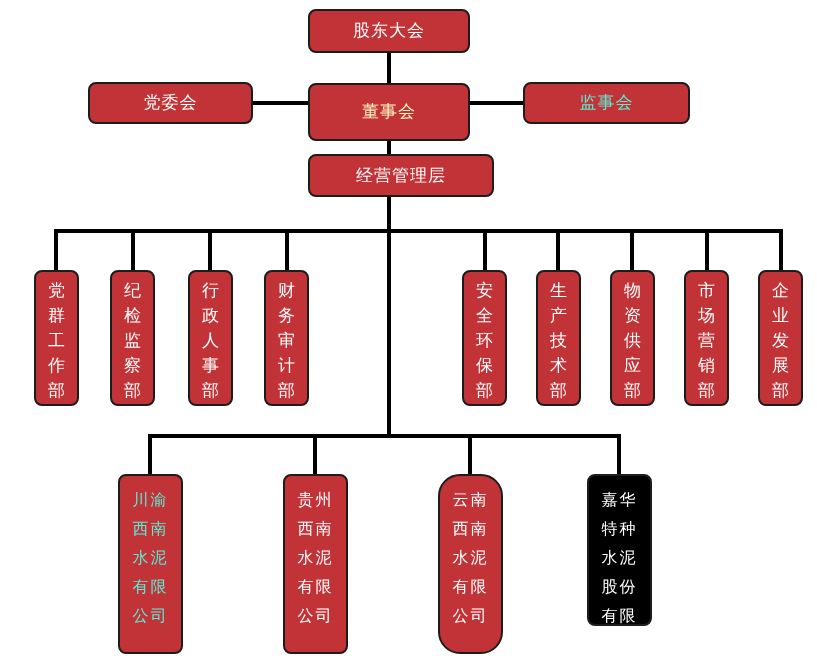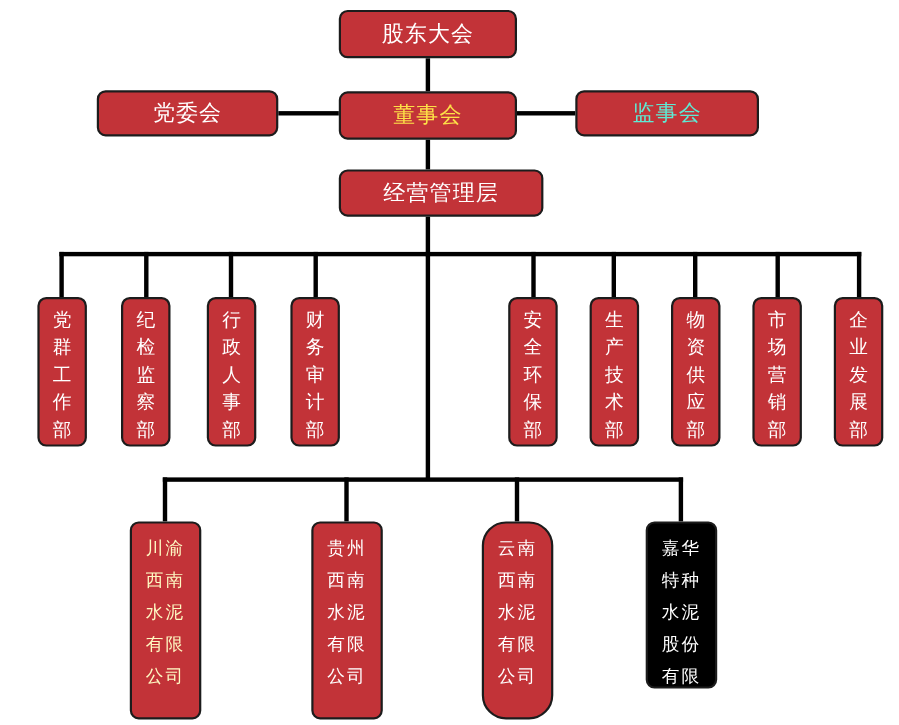--- a/index.html
+++ b/index.html
@@ -21,21 +21,21 @@
   .node {
     position: absolute;
     box-sizing: border-box;
     border-style: solid;
     border-width: 2px;
     border-radius: 8px;
     display: flex;
     justify-content: center;
     text-align: center;
     white-space: pre-line;
-    font-size: 20px;
+    font-size: 17px;
     letter-spacing: 1px;
   }
   .node--h {
     align-items: center;
     line-height: 20px;
   }
   .node--v {
     align-items: flex-start;
     padding-top: 6px;
     line-height: 25px;
@@ -70,21 +70,21 @@
     <div class="connector" style="left: 705px; top: 229px; width: 4px; height: 41px; background: rgb(0, 0, 0);"></div>
     <div class="connector" style="left: 779px; top: 229px; width: 4px; height: 41px; background: rgb(0, 0, 0);"></div>
     <div class="connector" style="left: 387px; top: 229px; width: 4px; height: 207px; background: rgb(0, 0, 0);"></div>
     <div class="connector" style="left: 148px; top: 434px; width: 473px; height: 4px; background: rgb(0, 0, 0);"></div>
     <div class="connector" style="left: 148px; top: 434px; width: 4px; height: 40px; background: rgb(0, 0, 0);"></div>
     <div class="connector" style="left: 313px; top: 434px; width: 4px; height: 40px; background: rgb(0, 0, 0);"></div>
     <div class="connector" style="left: 468px; top: 434px; width: 4px; height: 40px; background: rgb(0, 0, 0);"></div>
     <div class="connector" style="left: 617px; top: 434px; width: 4px; height: 40px; background: rgb(0, 0, 0);"></div>
     <div class="node node--h" style="left: 308px; top: 9px; width: 162px; height: 44px; background: rgb(194, 51, 56); border-color: rgb(28, 28, 28); color: rgb(255, 255, 255);">股东大会</div>
     <div class="node node--h" style="left: 88px; top: 82px; width: 165px; height: 42px; background: rgb(194, 51, 56); border-color: rgb(28, 28, 28); color: rgb(255, 255, 255);">党委会</div>
-    <div class="node node--h" style="left: 308px; top: 83px; width: 162px; height: 44px; background: rgb(194, 51, 56); border-color: rgb(28, 28, 28); color: #fde047;">董事会</div>
+    <div class="node node--h" style="left: 308px; top: 83px; width: 162px; height: 58px; background: rgb(194, 51, 56); border-color: rgb(28, 28, 28); color: #fef9c3;">董事会</div>
     <div class="node node--h" style="left: 523px; top: 82px; width: 167px; height: 42px; background: rgb(194, 51, 56); border-color: rgb(28, 28, 28); color: #5eead4;">监事会</div>
     <div class="node node--h" style="left: 308px; top: 154px; width: 186px; height: 43px; background: rgb(194, 51, 56); border-color: rgb(28, 28, 28); color: rgb(255, 255, 255);">经营管理层</div>
     <div class="node node--v" style="left: 34px; top: 270px; width: 45px; height: 136px; background: rgb(194, 51, 56); border-color: rgb(28, 28, 28); color: rgb(255, 255, 255);">党
 群
 工
 作
 部</div>
     <div class="node node--v" style="left: 110px; top: 270px; width: 45px; height: 136px; background: rgb(194, 51, 56); border-color: rgb(28, 28, 28); color: rgb(255, 255, 255);">纪
 检
 监
@@ -118,21 +118,21 @@
     <div class="node node--v" style="left: 684px; top: 270px; width: 45px; height: 136px; background: rgb(194, 51, 56); border-color: rgb(28, 28, 28); color: rgb(255, 255, 255);">市
 场
 营
 销
 部</div>
     <div class="node node--v" style="left: 758px; top: 270px; width: 45px; height: 136px; background: rgb(194, 51, 56); border-color: rgb(28, 28, 28); color: rgb(255, 255, 255);">企
 业
 发
 展
 部</div>
-    <div class="node node--c" style="left: 118px; top: 474px; width: 65px; height: 180px; background: rgb(194, 51, 56); border-color: rgb(28, 28, 28); color: #fef9c3;">川渝
+    <div class="node node--c" style="left: 118px; top: 474px; width: 65px; height: 180px; background: rgb(194, 51, 56); border-color: rgb(28, 28, 28); color: #5eead4;">川渝
 西南
 水泥
 有限
 公司</div>
     <div class="node node--c" style="left: 283px; top: 474px; width: 65px; height: 180px; background: rgb(194, 51, 56); border-color: rgb(28, 28, 28); color: rgb(255, 255, 255);">贵州
 西南
 水泥
 有限
 公司</div>
     <div class="node node--c" style="left: 438px; top: 474px; width: 65px; height: 180px; background: rgb(194, 51, 56); border-color: rgb(28, 28, 28); color: rgb(255, 255, 255); border-radius: 22px;">云南

